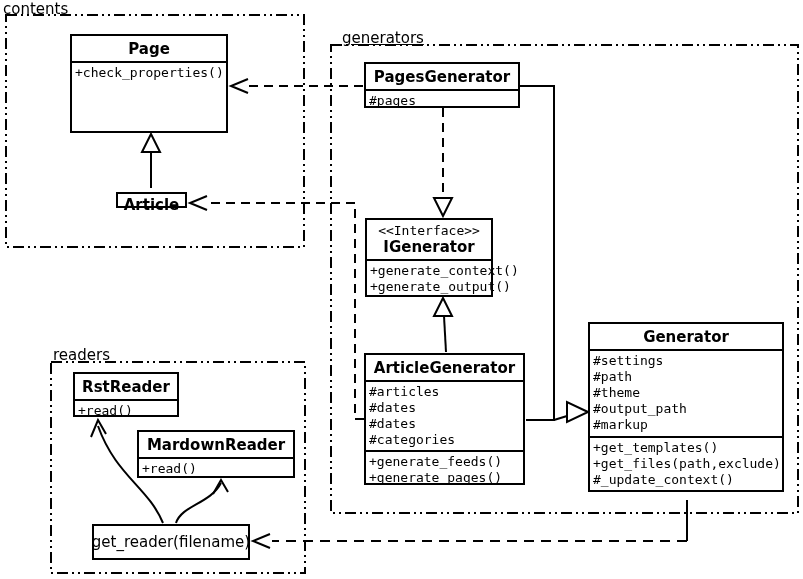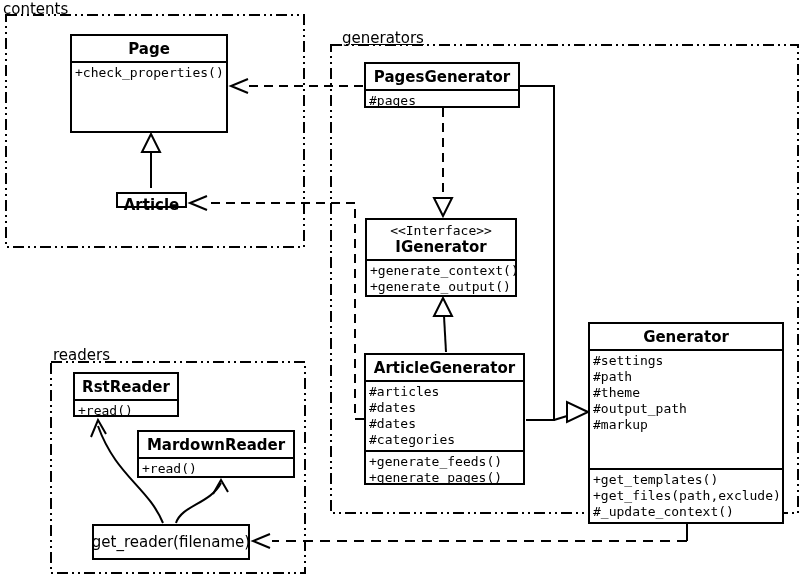--- a/index.html
+++ b/index.html
@@ -92,21 +92,21 @@
     <div class="title" style="padding-top:2px;">Article</div>
   </div>
 
   <div class="cls" style="left:364px;top:62px;width:156px;height:46px;">
     <div class="title">PagesGenerator</div>
     <div class="comp">
       <div class="m">#pages</div>
     </div>
   </div>
 
-  <div class="cls" style="left:365px;top:218px;width:152px;height:79px;">
+  <div class="cls" style="left:365px;top:218px;width:128px;height:79px;">
     <div class="stereo">&lt;&lt;Interface&gt;&gt;</div>
     <div class="title">IGenerator</div>
     <div class="comp">
       <div class="m">+generate_context()</div>
       <div class="m">+generate_output()</div>
     </div>
   </div>
 
   <div class="cls" style="left:364px;top:353px;width:161px;height:132px;">
     <div class="title">ArticleGenerator</div>
@@ -115,21 +115,21 @@
       <div class="m">#dates</div>
       <div class="m">#dates</div>
       <div class="m">#categories</div>
     </div>
     <div class="comp" style="flex:0 0 auto;">
       <div class="m">+generate_feeds()</div>
       <div class="m">+generate_pages()</div>
     </div>
   </div>
 
-  <div class="cls" style="left:588px;top:322px;width:196px;height:202px;">
+  <div class="cls" style="left:588px;top:322px;width:196px;height:170px;">
     <div class="title">Generator</div>
     <div class="comp">
       <div class="m">#settings</div>
       <div class="m">#path</div>
       <div class="m">#theme</div>
       <div class="m">#output_path</div>
       <div class="m">#markup</div>
     </div>
     <div class="comp" style="flex:0 0 auto;">
       <div class="m">+get_templates()</div>

